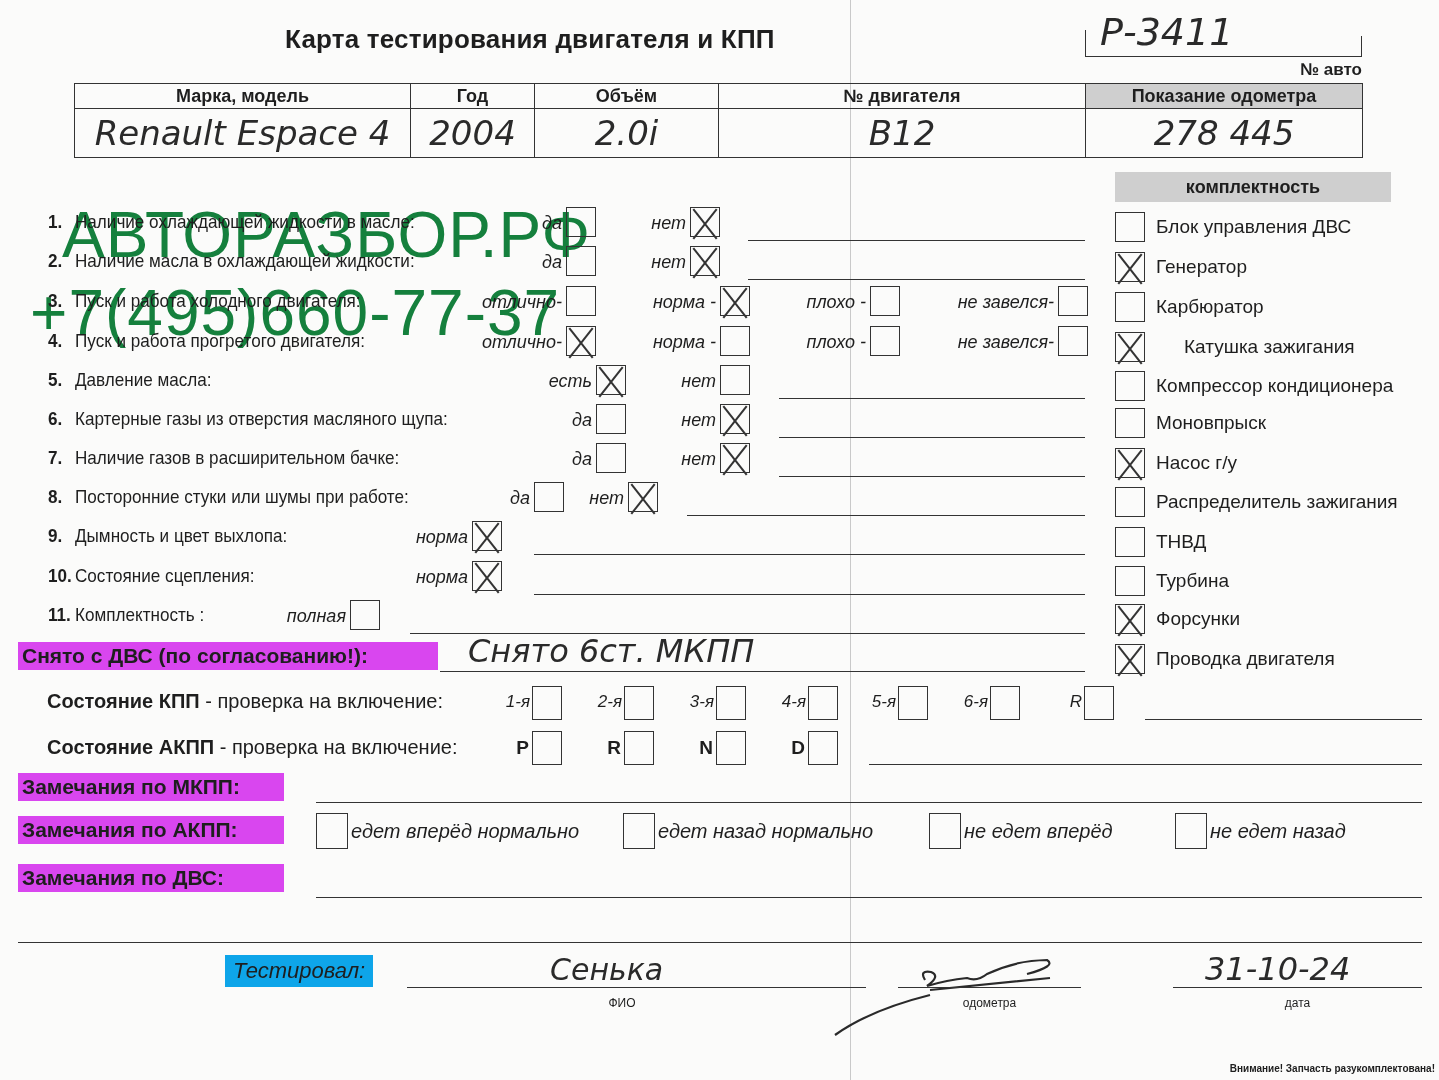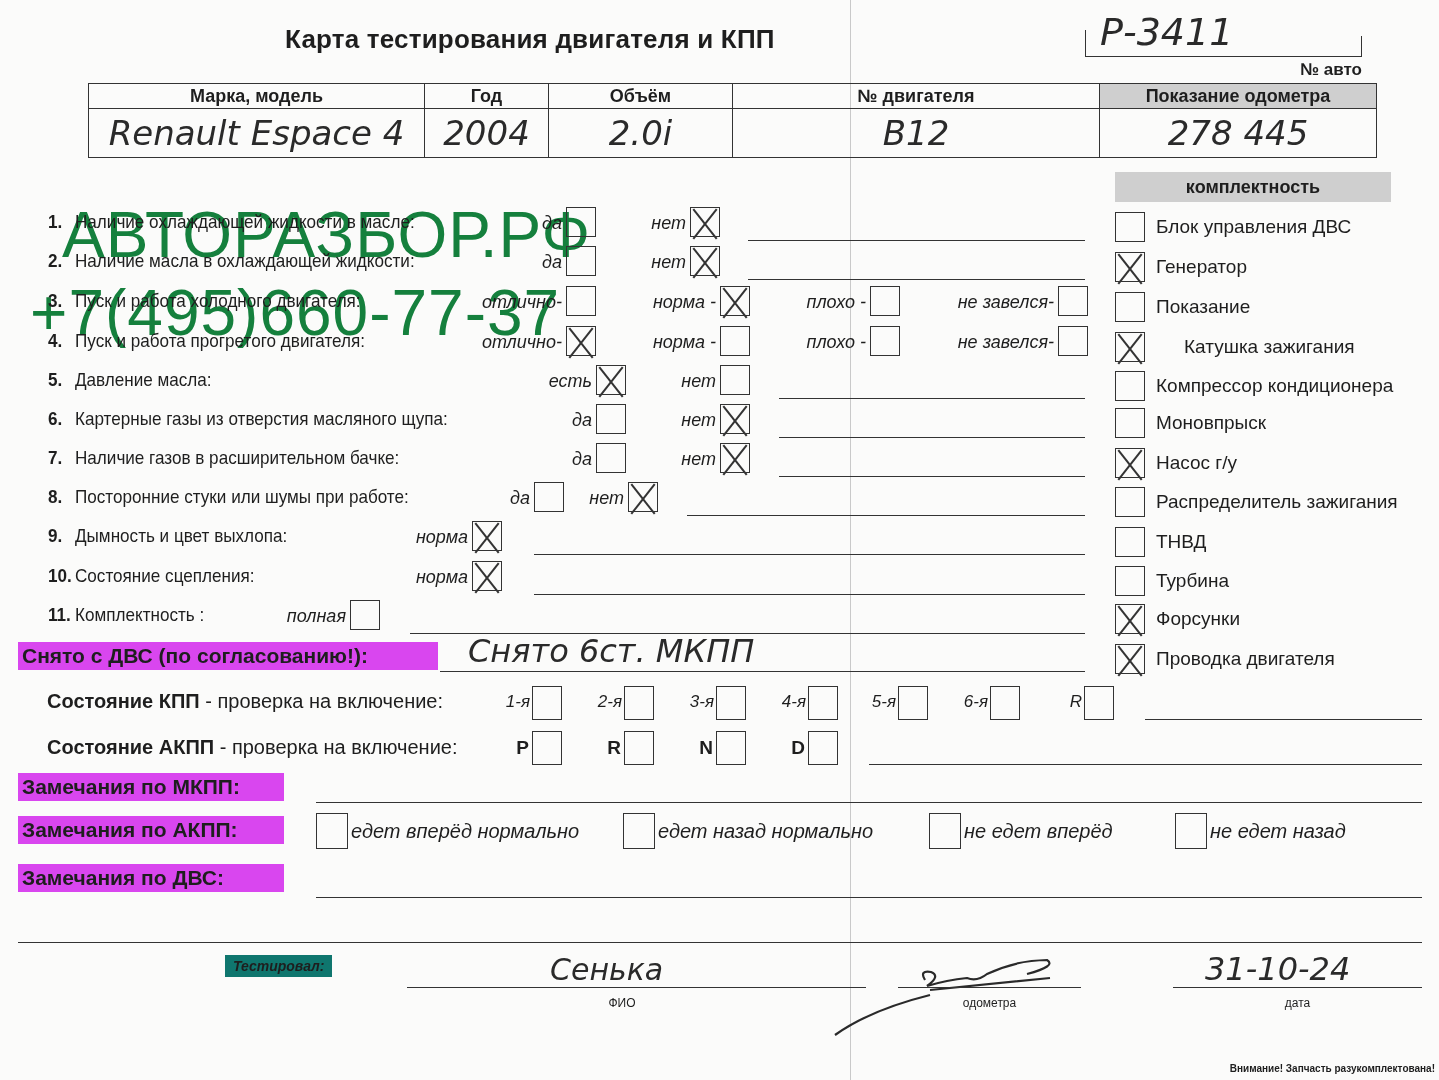--- a/index.html
+++ b/index.html
@@ -8,21 +8,21 @@
     background:#fbfbfa; color:#1e1e1e;
     font-family:"Liberation Sans", sans-serif;
   }
   .abs { position:absolute; }
   .fold { position:absolute; left:850px; top:0; width:1px; height:1080px; background:#c9c9c9; }
   .watermark { position:absolute; color:#15803d; font-family:"Liberation Sans", sans-serif; font-size:64px; letter-spacing:1px; white-space:nowrap; }
   .title { left:285px; top:24px; font-size:26px; font-weight:bold; letter-spacing:0.2px; }
   .hand { font-family:"DejaVu Sans", sans-serif; color:#2a2a2a; font-style:italic; font-weight:300; }
   .hline { position:absolute; height:0; border-top:1.5px solid #333; }
   .vline { position:absolute; width:0; border-left:1.5px solid #333; }
-  table.head { position:absolute; left:88px; top:83px; border-collapse:collapse; }
+  table.head { position:absolute; left:74px; top:83px; border-collapse:collapse; }
   table.head td { border:1.5px solid #333; padding:0; text-align:center; }
   table.head tr.lbl td { height:24px; font-size:18px; font-weight:bold; }
   table.head tr.val td { height:48px; font-size:34px; }
   .shade { background:#cfcfcf; }
   .q { position:absolute; font-size:19px; white-space:nowrap; transform:scaleX(0.9); transform-origin:left; }
   .q .n { font-weight:bold; display:inline-block; width:30px; }
   .opt { position:absolute; font-style:italic; font-size:18px; white-space:nowrap; text-align:right; }
   .box { position:absolute; width:30px; height:30px; border:1.5px solid #333; box-sizing:border-box; background:transparent; }
   .box.checked::before, .box.checked::after {
     content:""; position:absolute; left:50%; top:-3px; width:2px; height:38px; background:#333;
@@ -142,21 +142,21 @@
     <div class="hline" style="left: 410px; width: 675px; top: 633px;"></div>
   </div>
 
 <div class="komp-head">комплектность</div>
 <div id="komp">
     <div class="box" style="left: 1115px; top: 212px;"></div>
     <div class="komp-label" style="top: 216px;">Блок управления ДВС</div>
     <div class="box checked" style="left: 1115px; top: 252px;"></div>
     <div class="komp-label" style="top: 256px;">Генератор</div>
     <div class="box" style="left: 1115px; top: 292px;"></div>
-    <div class="komp-label" style="top: 296px;">Показание</div>
+    <div class="komp-label" style="top: 296px;">Карбюратор</div>
     <div class="box checked" style="left: 1115px; top: 332px;"></div>
     <div class="komp-label" style="top: 336px; margin-left: 28px;">Катушка зажигания</div>
     <div class="box" style="left: 1115px; top: 371px;"></div>
     <div class="komp-label" style="top: 375px;">Компрессор кондиционера</div>
     <div class="box" style="left: 1115px; top: 408px;"></div>
     <div class="komp-label" style="top: 412px;">Моновпрыск</div>
     <div class="box checked" style="left: 1115px; top: 448px;"></div>
     <div class="komp-label" style="top: 452px;">Насос г/у</div>
     <div class="box" style="left: 1115px; top: 487px;"></div>
     <div class="komp-label" style="top: 491px;">Распределитель зажигания</div>
@@ -219,21 +219,21 @@
     <div class="gear" style="font-size: 20px; left: 964px; top: 820px; white-space: nowrap;">не едет вперёд</div>
     <div class="box" style="left: 1175px; top: 813px; height: 36px; width: 32px;"></div>
     <div class="gear" style="font-size: 20px; left: 1210px; top: 820px; white-space: nowrap;">не едет назад</div>
   </div>
 
 <div class="sect" style="left:18px; top:864px; width:258px;">Замечания по ДВС:</div>
 <div class="hline" style="left:316px; top:897px; width:1106px;"></div>
 
 <div class="hline" style="left:18px; top:942px; width:1404px;"></div>
 
-<div class="abs" style="left:225px; top:955px; background:#0f766e; padding:3px 8px; font-weight:bold; font-style:italic; font-size:14px;">Тестировал:</div>
+<div class="abs" style="left:225px; top:955px; background:#0ea5e9; padding:3px 8px; font-weight:normal; font-style:italic; font-size:22px;">Тестировал:</div>
 <div class="abs hand" style="left:550px; top:952px; font-size:30px;">Сенька</div>
 <div class="hline" style="left:407px; top:987px; width:459px;"></div>
 <div class="sig-cap" style="left:407px; top:996px; width:430px;">ФИО</div>
 
 <svg class="abs" style="left:830px; top:950px;" width="260" height="90">
   <path d="M95 30 q-6 -10 6 -8 q10 4 -4 14 q20 -6 40 -8 q10 4 20 -4 q30 -14 60 -14 q10 6 -20 14 M100 40 L220 28 M100 45 Q40 60 5 85" stroke="#2a2a2a" stroke-width="2.2" fill="none"></path>
 </svg>
 <div class="hline" style="left:898px; top:987px; width:183px;"></div>
 <div class="sig-cap" style="left:898px; top:996px; width:183px;">одометра</div>
 

